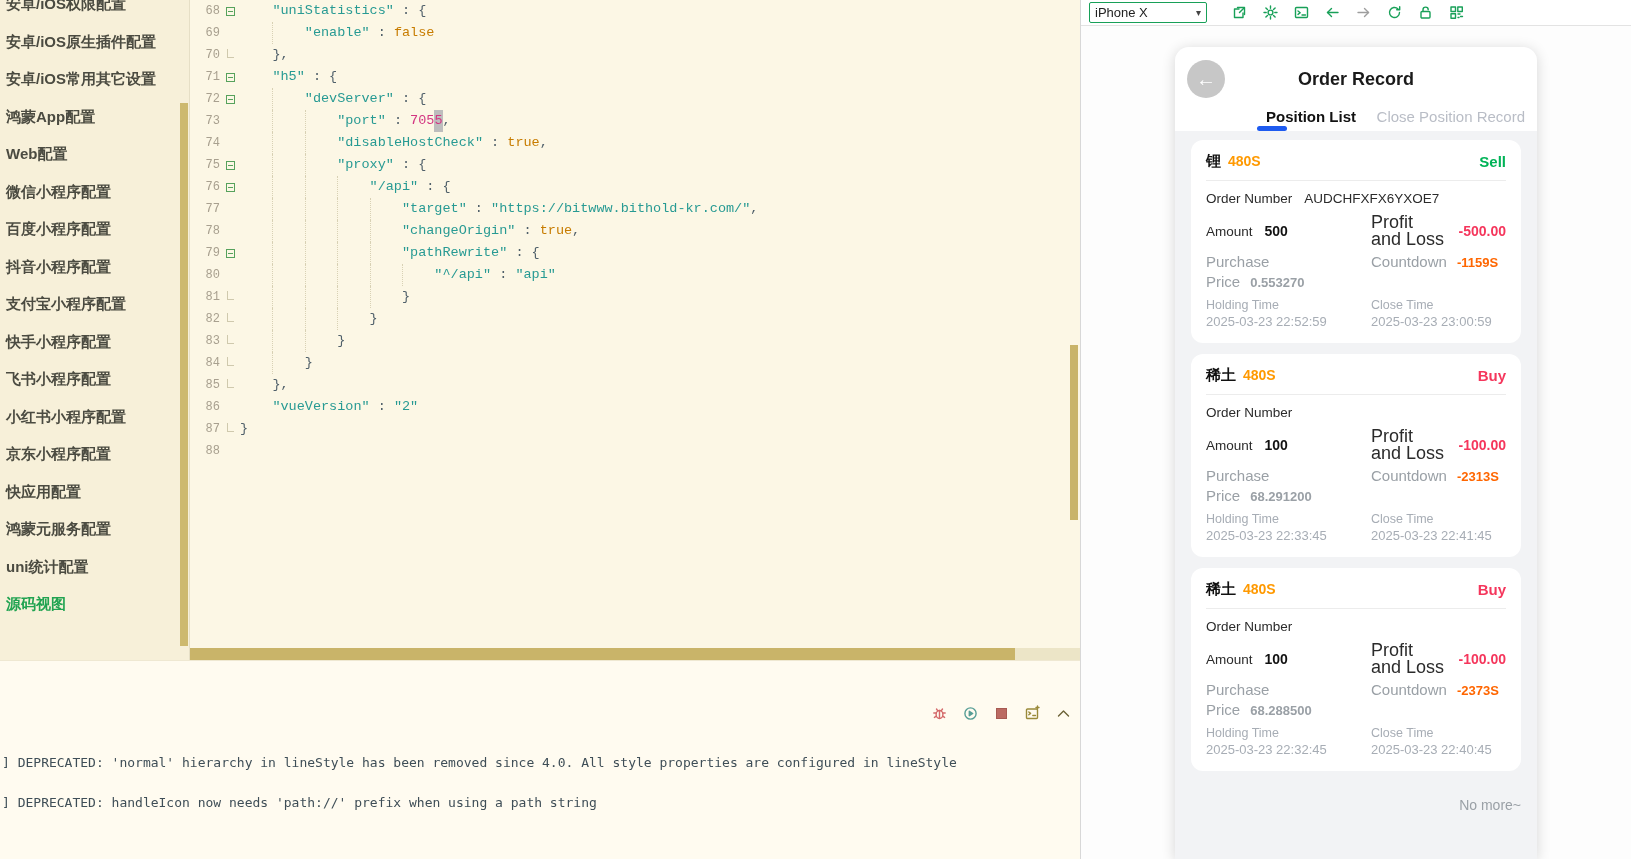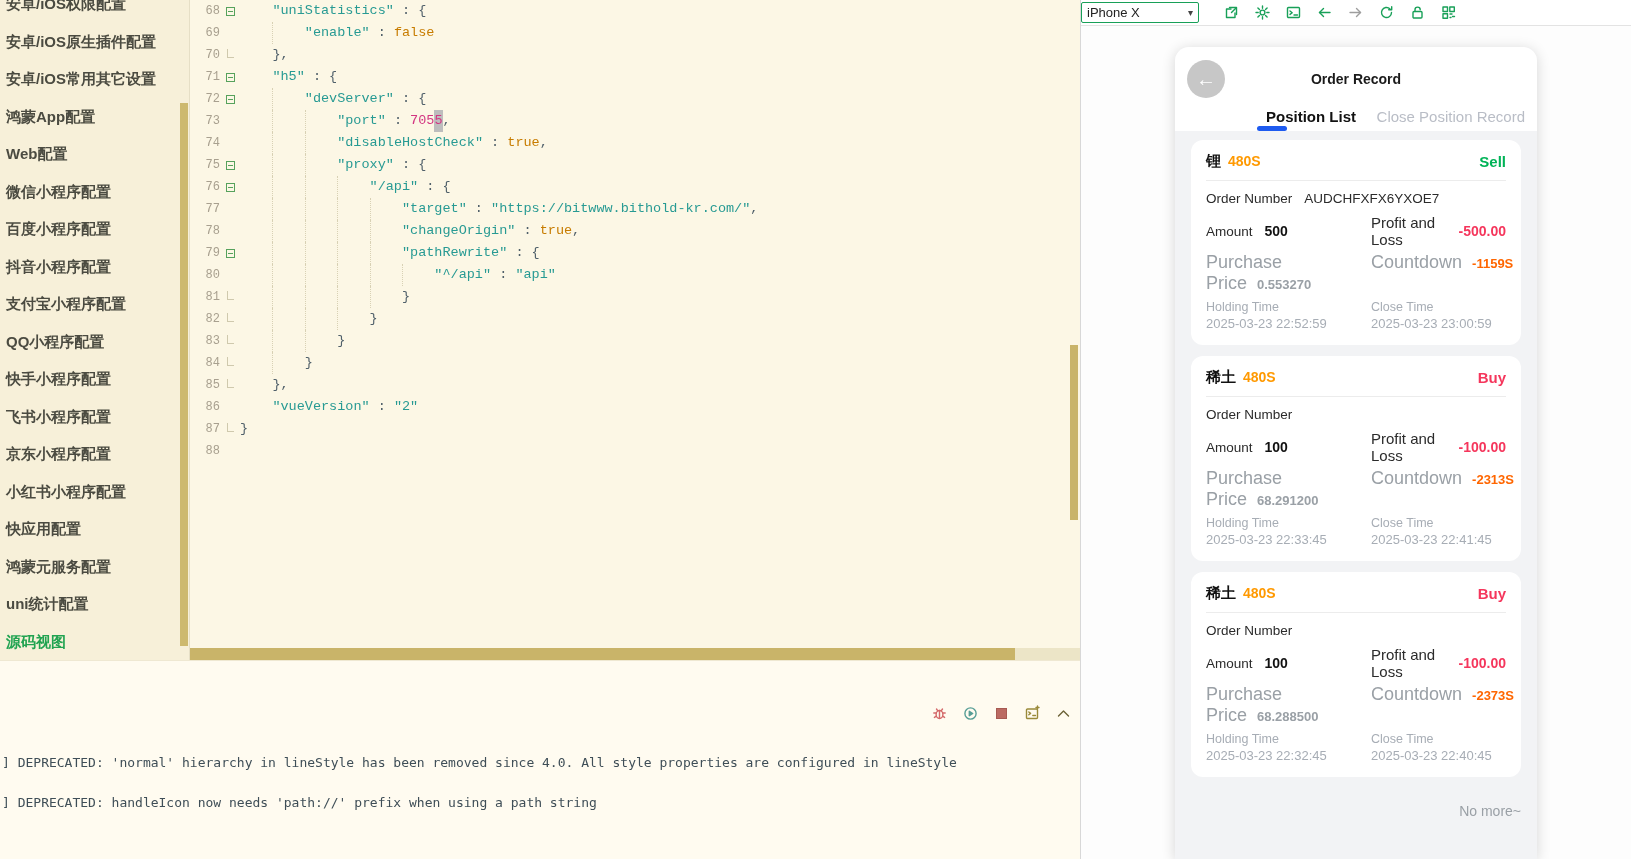--- a/index.html
+++ b/index.html
@@ -41,35 +41,35 @@
   
   .console { position:relative; height:199px; background:#fffbf0; border-top:1px solid #efe8d2; }
   .console-icons { position:absolute; top:44px; right:8px; display:flex; gap:14px; align-items:center; }
   .cicon { width:17px; height:17px; display:flex; align-items:center; justify-content:center; cursor:pointer; }
   .console-msgs { position:absolute; left:2px; top:82px; right:4px; }
   .cmsg { font-family:"DejaVu Sans Mono","Liberation Mono",monospace; font-size:13px; color:#3f4e57;
           height:40px; line-height:40px; white-space:nowrap; overflow:hidden; }
 
   
   .right-panel { width:551px; border-left:1px solid #d8d8d8; background:#fff; display:flex; flex-direction:column; }
-  .preview-toolbar { height:26px; border-bottom:1px solid #e3e3e3; display:flex; align-items:center; padding-left:0; gap:23px; }
+  .preview-toolbar { height:26px; border-bottom:1px solid #e3e3e3; display:flex; align-items:center; padding-left:8px; gap:23px; }
   .device-select { width:118px; height:21px; border:1px solid #18a058; border-radius:2px; background:#fff;
                    display:flex; align-items:center; justify-content:space-between; padding:0 5px; font-size:13px; color:#222; cursor:pointer; }
   .device-select .caret { font-size:10px; color:#444; }
   .ticon { width:18px; height:18px; display:flex; align-items:center; justify-content:center; cursor:pointer; }
 
   .preview-body { position:relative; flex:1; background:#fdfdfd; }
   .phone { position:absolute; left:94px; top:21px; width:362px; bottom:0;
            background:#f2f3f5; border-radius:14px 14px 0 0; box-shadow:0 2px 14px rgba(0,0,0,.16);
            display:flex; flex-direction:column; overflow:hidden; }
   .phone-header { background:#fff; padding:13px 12px 0 12px; position:relative; }
   .back-btn { position:absolute; left:12px; top:13px; width:38px; height:38px; border-radius:50%;
               background:#c7c7c7; color:#fff; display:flex; align-items:center; justify-content:center;
               font-size:20px; cursor:pointer; }
-  .app-title { text-align:center; font-size:14px; font-weight:700; color:#1a1a1a; line-height:38px; }
+  .app-title { text-align:center; font-size:18px; font-weight:700; color:#1a1a1a; line-height:38px; }
   .tabs { display:flex; margin-top:10px; }
   .tab { flex:1; text-align:right; font-size:15px; color:#b9bdc6; padding-bottom:6px; position:relative; cursor:pointer; }
   .tab.active { color:#111; font-weight:700; }
   .tab .underline { display:none; }
   .tab.active .underline { display:block; position:absolute; left:50%; transform:translateX(-50%);
                            bottom:0; width:30px; height:5px; border-radius:3px; background:#1e5bf0; }
   .phone-content { flex:1; padding:9px 16px 0 16px; overflow:hidden; }
 
   .card { background:#fff; border-radius:12px; padding:12px 15px 13px 15px; margin-bottom:11px; }
   .card-head { display:flex; justify-content:space-between; align-items:center; }
@@ -80,24 +80,24 @@
   .divider { border-top:1px solid #ececec; margin:9px 0 8px 0; }
   .row-order { font-size:13.5px; color:#2b2b2b; line-height:20px; margin-bottom:5px; }
   .row-order .val { margin-left:12px; }
   .cols { display:flex; }
   .col-l { width:165px; flex:0 0 auto; }
   .col-r { flex:1; }
   .row-main { align-items:center; min-height:34px; }
   .lbl { font-size:13.5px; color:#2b2b2b; }
   .amount-val { font-size:14px; font-weight:700; color:#111; margin-left:12px; }
   .pl-wrap { display:flex; align-items:center; }
-  .pl-lbl { width:76px; font-size:15px; color:#2b2b2b; line-height:17px; }
+  .pl-lbl { width:76px; font-size:18px; color:#2b2b2b; line-height:17px; }
   .pl-val { flex:1; text-align:right; font-size:14px; font-weight:700; color:#f5365c; }
   .row-sub { margin-top:4px; line-height:20px; }
-  .glbl { font-size:18px; color:#9aa0a6; }
+  .glbl { font-size:15px; color:#9aa0a6; }
   .gval { font-size:13px; font-weight:700; color:#9aa0a6; margin-left:10px; }
   .cd-val { font-size:13px; font-weight:700; color:#ff6600; margin-left:10px; }
   .row-times { margin-top:4px; }
   .tlbl { font-size:12.5px; color:#a7adb5; line-height:16px; }
   .tval { font-size:13px; color:#a7adb5; line-height:17px; }
   .no-more { text-align:right; color:#9aa0a6; font-size:14px; margin-top:26px; }
   svg { display:block; }
 </style>
 </head>
 <body>
@@ -111,25 +111,24 @@
         <div class="sb-list" id="sidebar-items">
             <div class="sb-item">安卓/iOS权限配置</div>
             <div class="sb-item">安卓/iOS原生插件配置</div>
             <div class="sb-item">安卓/iOS常用其它设置</div>
             <div class="sb-item">鸿蒙App配置</div>
             <div class="sb-item">Web配置</div>
             <div class="sb-item">微信小程序配置</div>
             <div class="sb-item">百度小程序配置</div>
             <div class="sb-item">抖音小程序配置</div>
             <div class="sb-item">支付宝小程序配置</div>
-            <div class="sb-item">QQ小程序配置</div>
             <div class="sb-item">快手小程序配置</div>
             <div class="sb-item">飞书小程序配置</div>
+            <div class="sb-item">小红书小程序配置</div>
             <div class="sb-item">京东小程序配置</div>
-            <div class="sb-item">小红书小程序配置</div>
             <div class="sb-item">快应用配置</div>
             <div class="sb-item">鸿蒙元服务配置</div>
             <div class="sb-item">uni统计配置</div>
             <div class="sb-item active">源码视图</div>
           </div>
         <div class="sb-scroll"></div>
       </aside>
 
       <section class="editor">
         <div id="code-lines">

